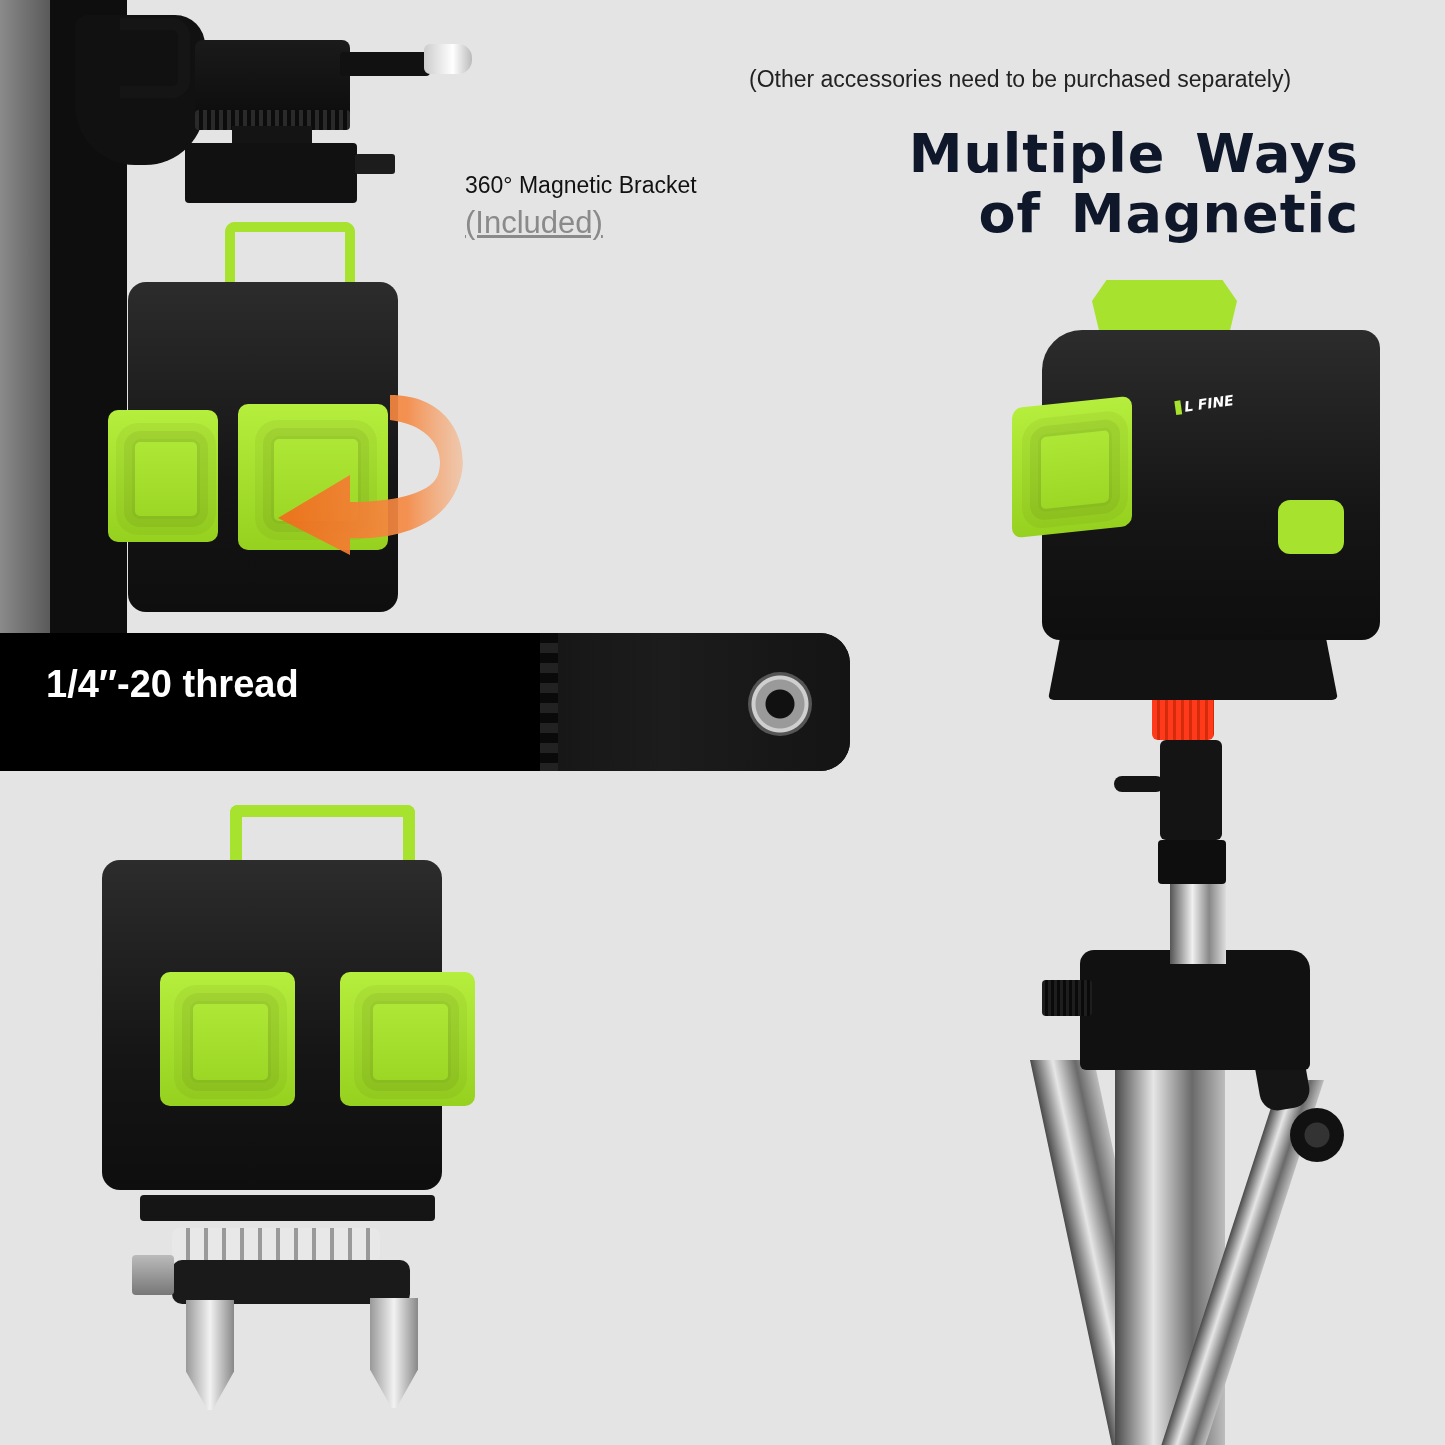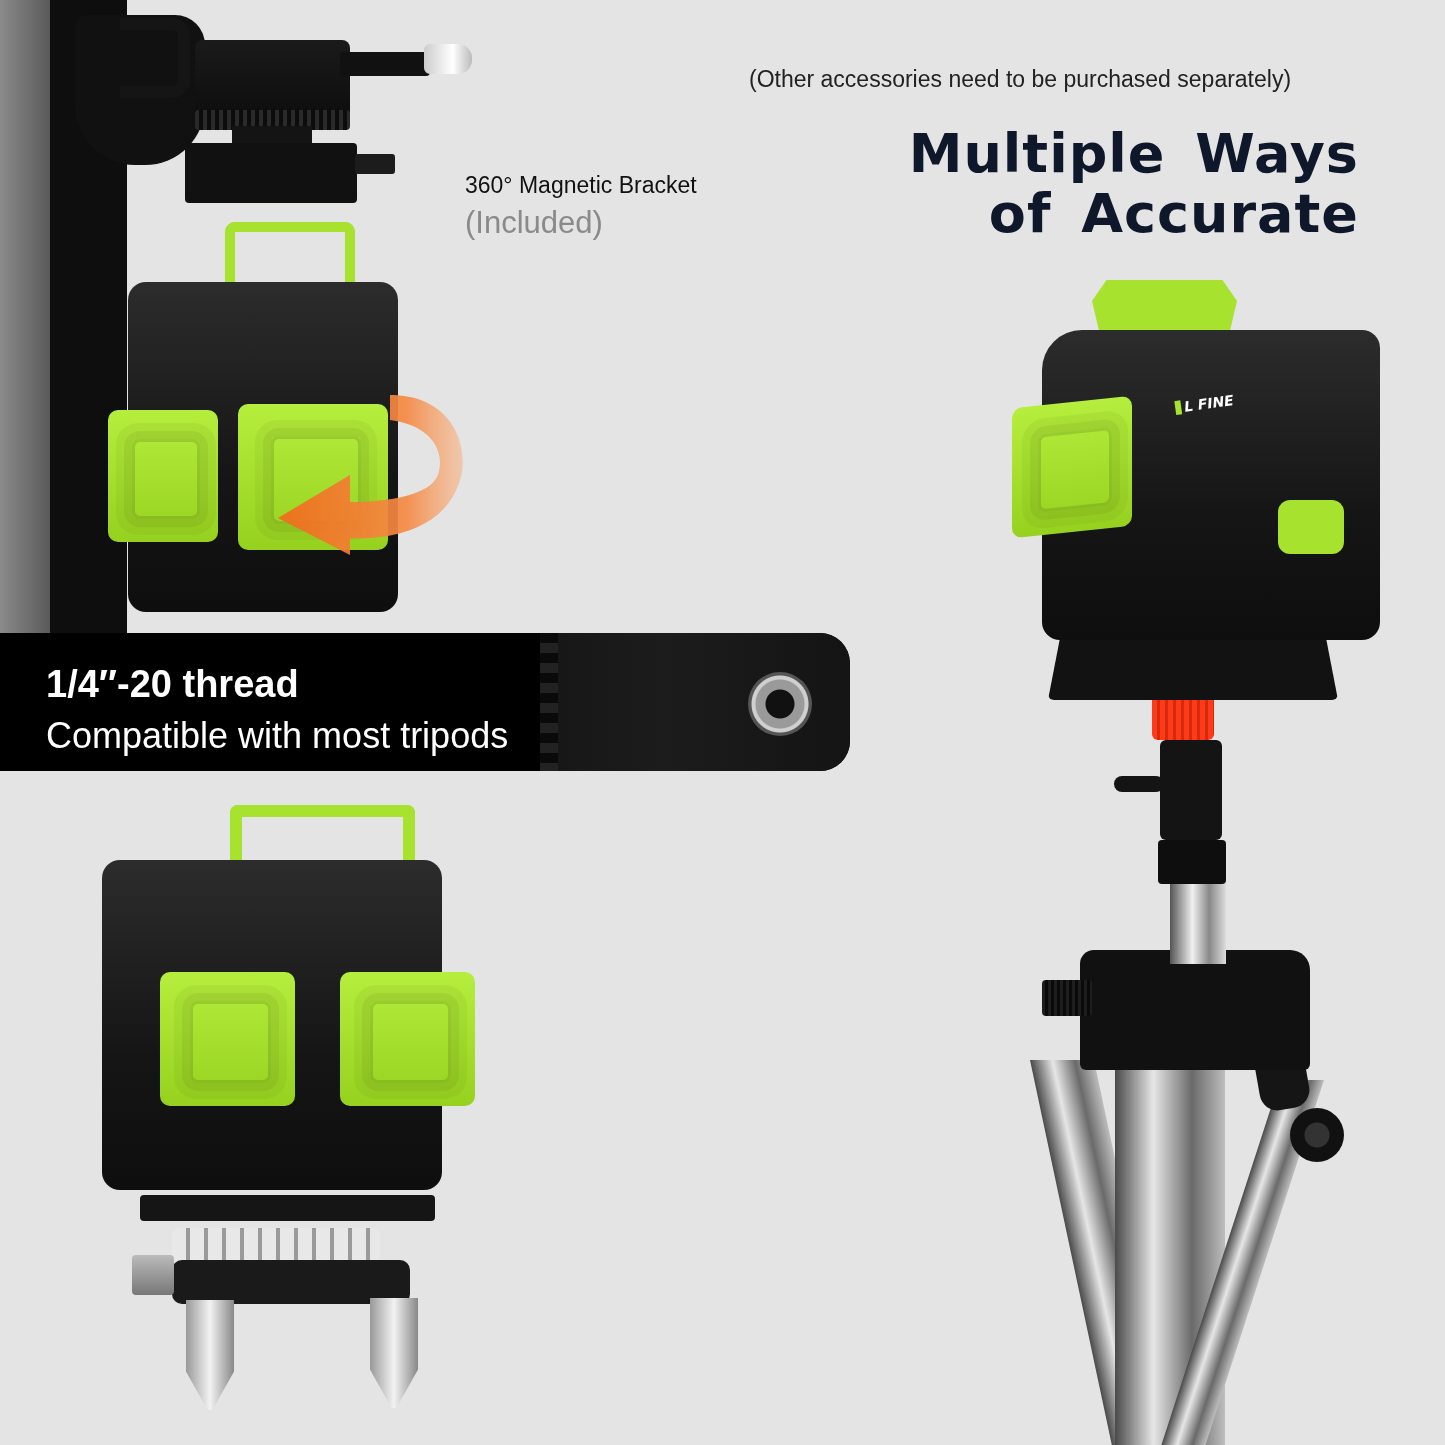--- a/index.html
+++ b/index.html
@@ -24,21 +24,21 @@
     font-family: "DejaVu Sans", sans-serif;
     font-weight: bold;
     font-size: 54px; line-height: 60px;
     color: #0f172a;
     letter-spacing: 1px;
     word-spacing: 10px;
   }
   .cap-title { font-size: 23px; color: #111; white-space: nowrap; }
   .cap-sub { font-size: 31px; color: #8a8a8a; white-space: nowrap; }
   .cap1 { left: 465px; top: 172px; }
-  .cap1 .cap-sub { margin-top: 6px; }
+  .cap1 .cap-sub { margin-top: 6px; text-decoration: underline; }
   .cap3 { left: 465px; top: 1248px; }
   .cap3 .cap-sub { margin-top: 6px; }
 
   
   .banner {
     left: 0; top: 633px; width: 850px; height: 138px;
     background: #000;
     border-radius: 0 30px 30px 0;
     overflow: hidden;
   }
@@ -214,28 +214,27 @@
 </div>
 
 <div class="abs cap1">
   <div class="cap-title">360° Magnetic Bracket</div>
   <div class="cap-sub">(Included)</div>
 </div>
 
 <div class="abs note">(Other accessories need to be purchased separately)</div>
 <div class="abs headline">
   <div>Multiple Ways</div>
-  <div>of Accurate</div>
+  <div>of Magnetic</div>
 </div>
 
 <div class="abs banner">
   <div class="plate"></div>
   <div class="grommet"></div>
   <div class="b-title">1/4″-20 thread</div>
-  <div class="b-sub">Compatible with most tripods</div>
 </div>
 
 <div>
   <div class="abs l2-cage"></div>
   <div class="abs laser-body l2-body"></div>
   <div class="abs hood l2-hood-left"></div>
   <div class="abs hood l2-hood-right"></div>
   <div class="abs l2-base"></div>
   <div class="abs mini-ring"></div>
   <div class="abs mini-body"></div>

